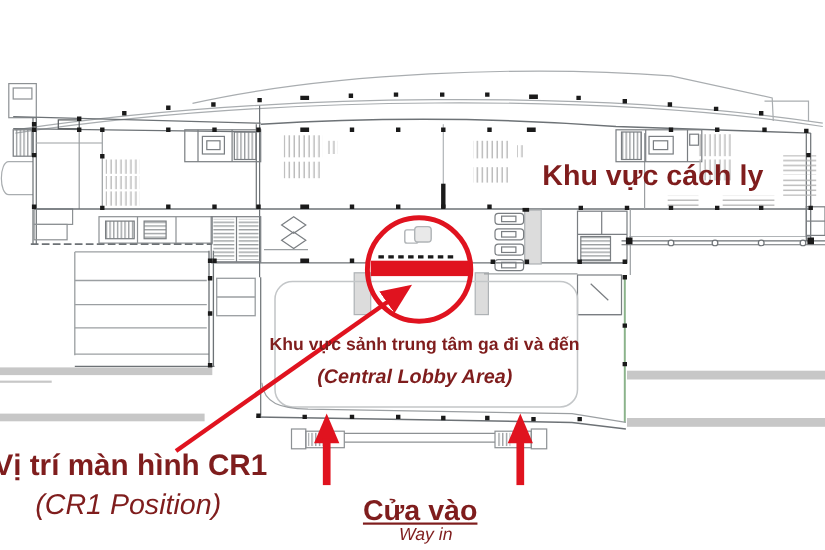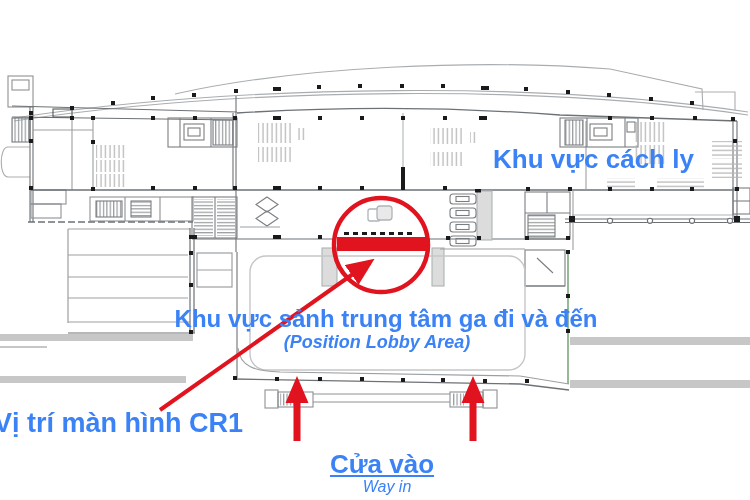--- a/index.html
+++ b/index.html
@@ -1,21 +1,21 @@
 <!DOCTYPE html>
 <html><head>
 <meta charset="utf-8">
 <style>
   html,body{margin:0;padding:0;background:#fff;}
   .stage{
     position:relative;width:750px;height:500px;background:#ffffff;
     overflow:hidden;font-family:"Liberation Sans", sans-serif;
   }
   .stage svg{position:absolute;left:0;top:0;}
-  .label{position:absolute;color:#3b82f6;white-space:nowrap;line-height:1.05;}
+  .label{position:absolute;color:#7f1d1d;white-space:nowrap;line-height:1.05;}
   .lbl-bold{font-weight:bold;}
   .lbl-italic{font-style:italic;}
   .centered{transform:translateX(-50%);}
 </style>
 </head>
 <body>
 
 <div class="stage">
 
 <svg width="750" height="500" viewBox="0 0 750 500">
@@ -240,23 +240,24 @@
     </g>
     <g>
       <polygon points="473,376 484.5,403 461.5,403" fill="#e0131f"></polygon>
       <rect x="469.5" y="399" width="7" height="42" fill="#e0131f"></rect>
     </g>
   </g>
 </svg>
 
   <div class="label lbl-bold" style="left:493px;top:146px;font-size:26px;">Khu vực cách ly</div>
 
-  <div class="label lbl-bold centered" style="left:386px;top:306px;font-size:24px;">Khu vực sảnh trung tâm ga đi và đến</div>
-
-  <div class="label lbl-bold lbl-italic centered" style="left:377px;top:333px;font-size:18px;">(Position Lobby Area)</div>
+  <div class="label lbl-bold centered" style="left:386px;top:306px;font-size:16px;">Khu vực sảnh trung tâm ga đi và đến</div>
+
+  <div class="label lbl-bold lbl-italic centered" style="left:377px;top:333px;font-size:18px;">(Central Lobby Area)</div>
 
   <div class="label lbl-bold" style="left:-6px;top:409px;font-size:27px;">Vị trí màn hình CR1</div>
 
+  <div class="label lbl-italic" style="left:32px;top:445px;font-size:26px;">(CR1 Position)</div>
 
   <div class="label lbl-bold centered" style="left:382px;top:451px;font-size:26px;text-decoration:underline;">Cửa vào</div>
 
   <div class="label lbl-italic centered" style="left:387px;top:479px;font-size:16px;">Way in</div>
 </div>
 
 </body></html>

